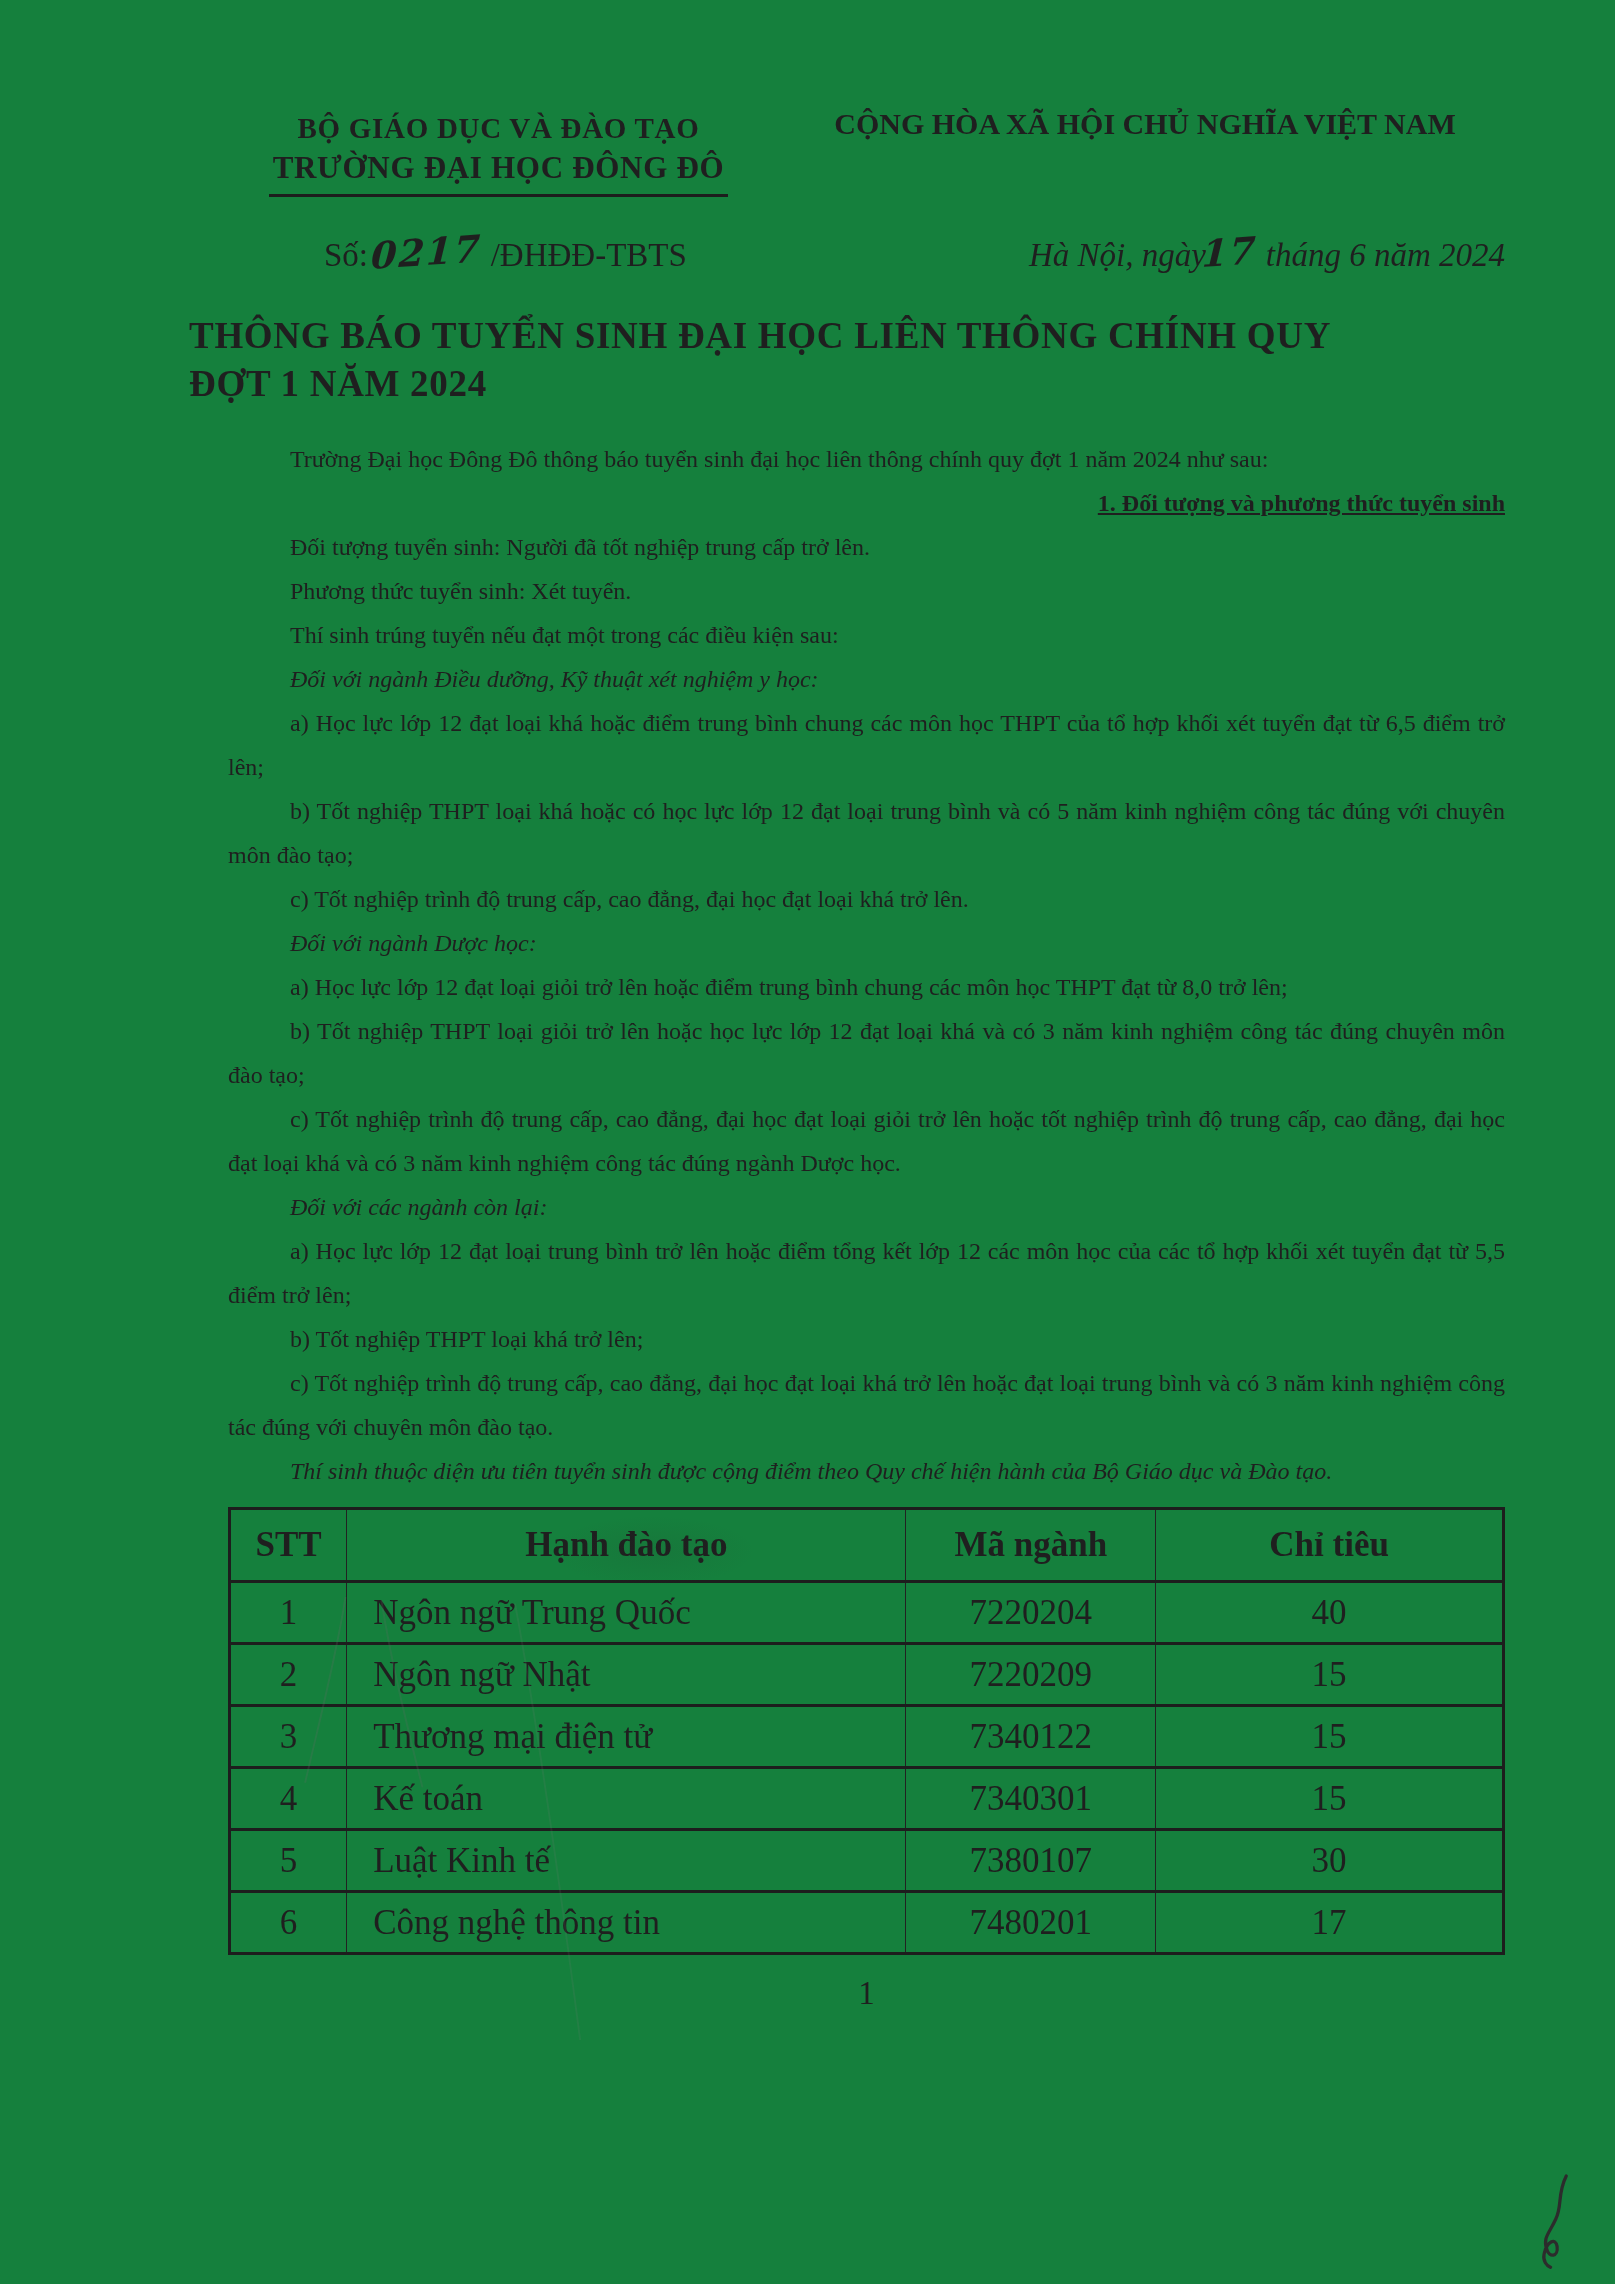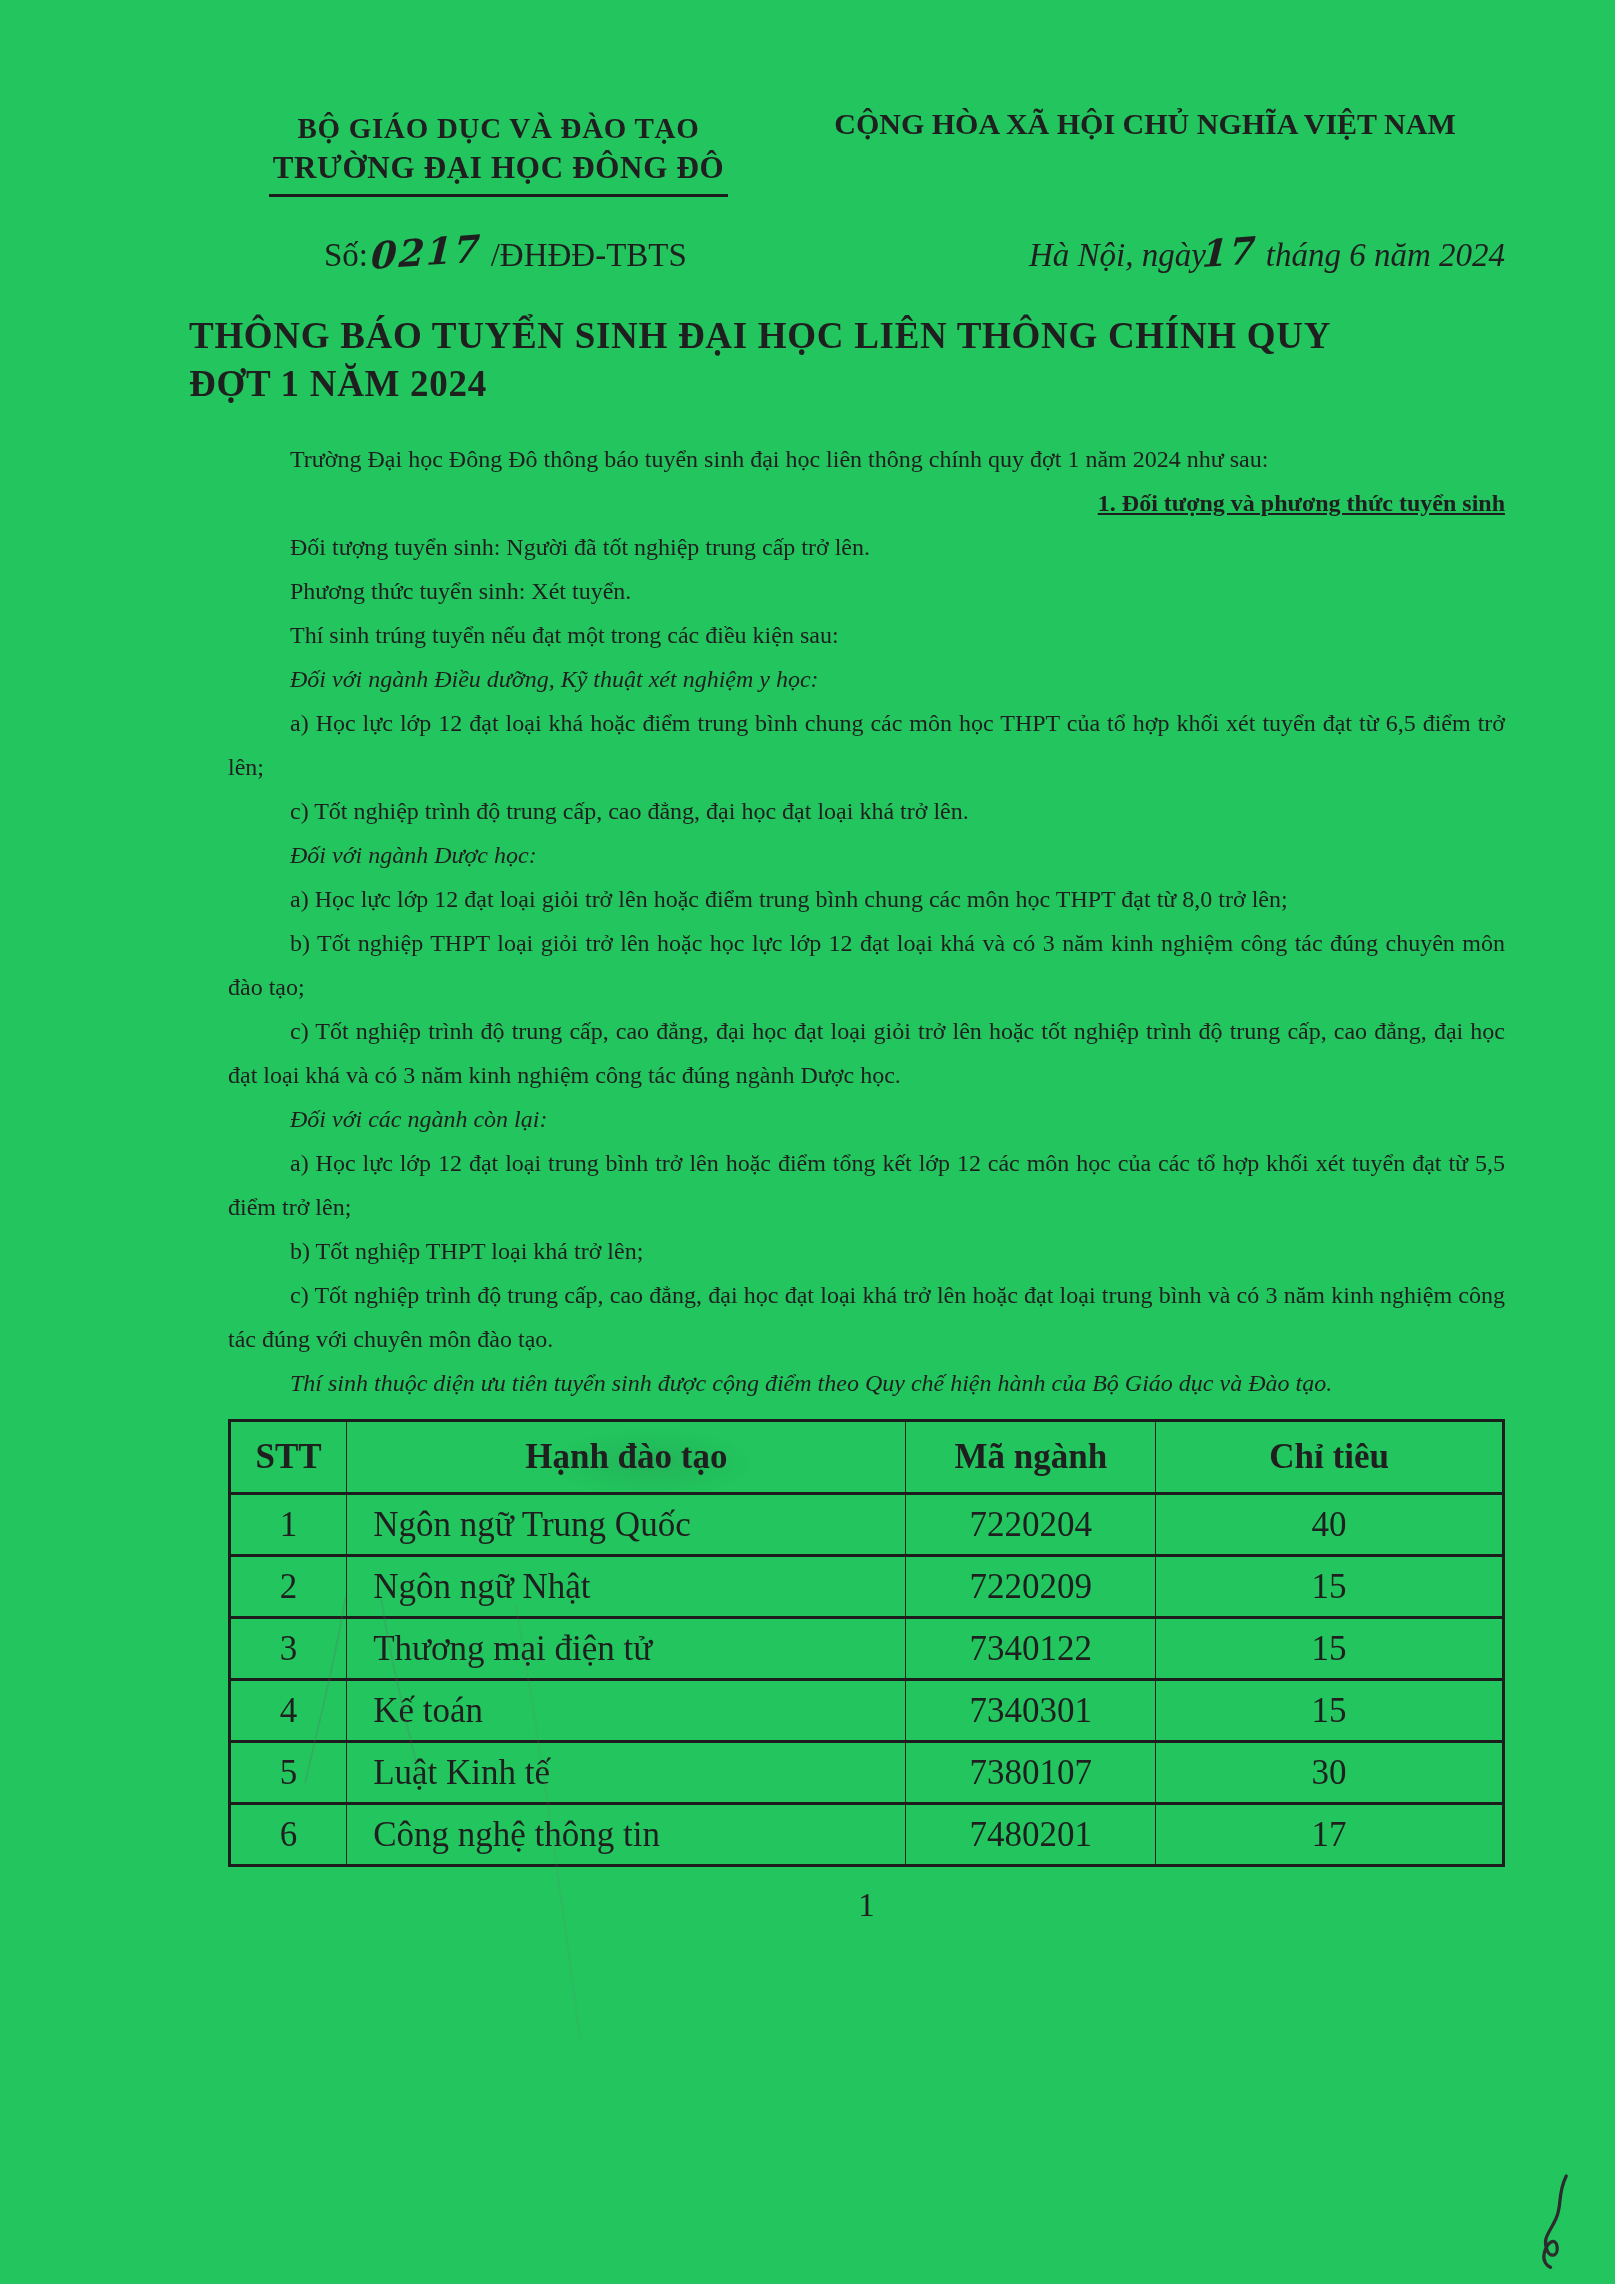--- a/index.html
+++ b/index.html
@@ -1,19 +1,19 @@
 <!DOCTYPE html>
 <html style="font-size:10.4px"><head>
 <meta charset="utf-8">
 <style>
   html,body{margin:0;padding:0;background:#ffffff;}
   .page{
     position:relative;
     width:1616px;height:2284px;
-    background:#22c55e;
+    background:#15803d;
     color:#1f1f1f;
     font-family:"Liberation Serif","DejaVu Serif",serif;
     box-sizing:border-box;
     padding:104px 111px 0 228px;
     overflow:hidden;
   }
   
   .hdr{display:flex;justify-content:space-between;align-items:flex-start;}
   .hdr-left{flex:0 0 541px;text-align:center;padding-top:5.2px;}
   .hdr-right{flex:0 0 720px;text-align:center;}
@@ -119,20 +119,21 @@
   </div>
 
   <div class="body">
     <p>Trường Đại học Đông Đô thông báo tuyển sinh đại học liên thông chính quy đợt 1 năm 2024 như sau:</p>
     <p class="heading">1. Đối tượng và phương thức tuyển sinh</p>
     <p>Đối tượng tuyển sinh: Người đã tốt nghiệp trung cấp trở lên.</p>
     <p>Phương thức tuyển sinh: Xét tuyển.</p>
     <p>Thí sinh trúng tuyển nếu đạt một trong các điều kiện sau:</p>
     <p class="it">Đối với ngành Điều dưỡng, Kỹ thuật xét nghiệm y học:</p>
     <p>a) Học lực lớp 12 đạt loại khá hoặc điểm trung bình chung các môn học THPT của tổ hợp khối xét tuyển đạt từ 6,5 điểm trở lên;</p>
+    <p>b) Tốt nghiệp THPT loại khá hoặc có học lực lớp 12 đạt loại trung bình và có 5 năm kinh nghiệm công tác đúng với chuyên môn đào tạo;</p>
     <p>c) Tốt nghiệp trình độ trung cấp, cao đẳng, đại học đạt loại khá trở lên.</p>
     <p class="it">Đối với ngành Dược học:</p>
     <p>a) Học lực lớp 12 đạt loại giỏi trở lên hoặc điểm trung bình chung các môn học THPT đạt từ 8,0 trở lên;</p>
     <p>b) Tốt nghiệp THPT loại giỏi trở lên hoặc học lực lớp 12 đạt loại khá và có 3 năm kinh nghiệm công tác đúng chuyên môn đào tạo;</p>
     <p>c) Tốt nghiệp trình độ trung cấp, cao đẳng, đại học đạt loại giỏi trở lên hoặc tốt nghiệp trình độ trung cấp, cao đẳng, đại học đạt loại khá và có 3 năm kinh nghiệm công tác đúng ngành Dược học.</p>
     <p class="it">Đối với các ngành còn lại:</p>
     <p>a) Học lực lớp 12 đạt loại trung bình trở lên hoặc điểm tổng kết lớp 12 các môn học của các tổ hợp khối xét tuyển đạt từ 5,5 điểm trở lên;</p>
     <p>b) Tốt nghiệp THPT loại khá trở lên;</p>
     <p>c) Tốt nghiệp trình độ trung cấp, cao đẳng, đại học đạt loại khá trở lên hoặc đạt loại trung bình và có 3 năm kinh nghiệm công tác đúng với chuyên môn đào tạo.</p>
     <p class="it">Thí sinh thuộc diện ưu tiên tuyển sinh được cộng điểm theo Quy chế hiện hành của Bộ Giáo dục và Đào tạo.</p>

